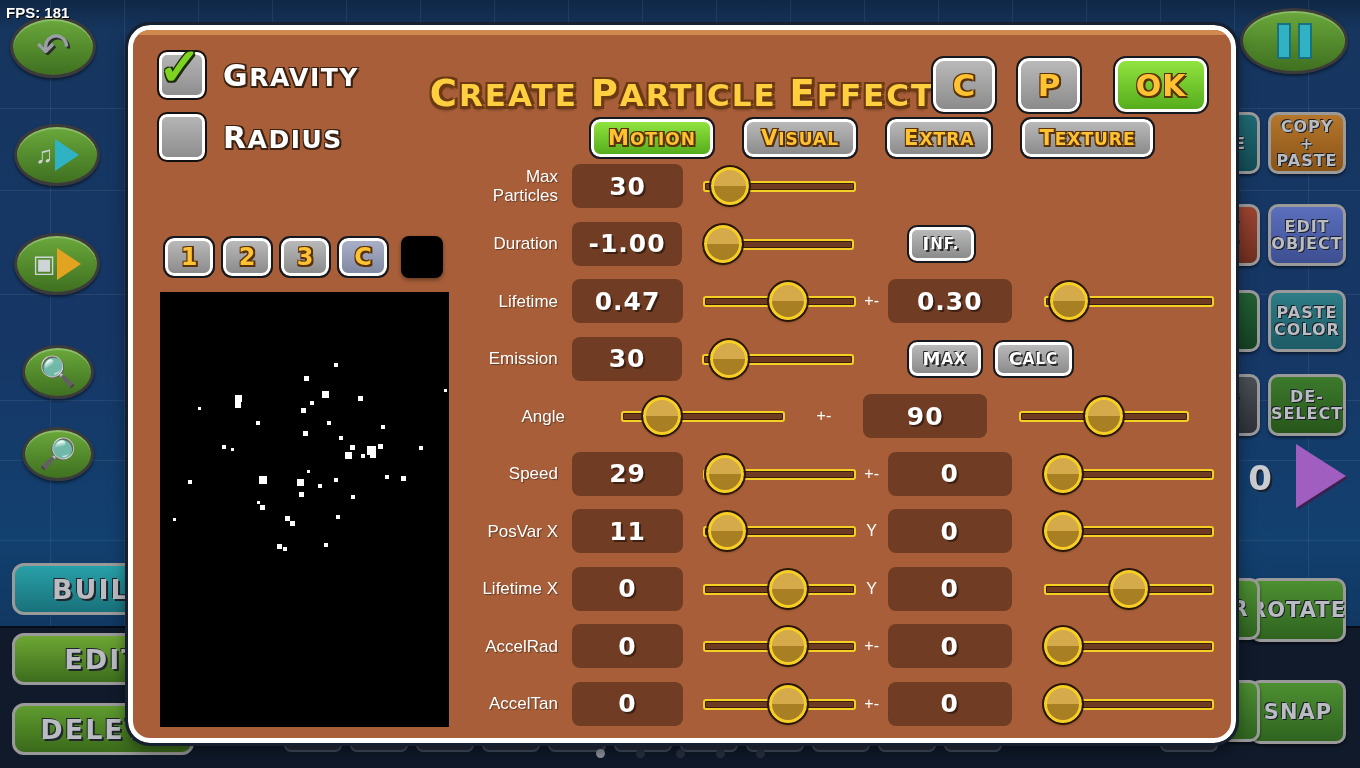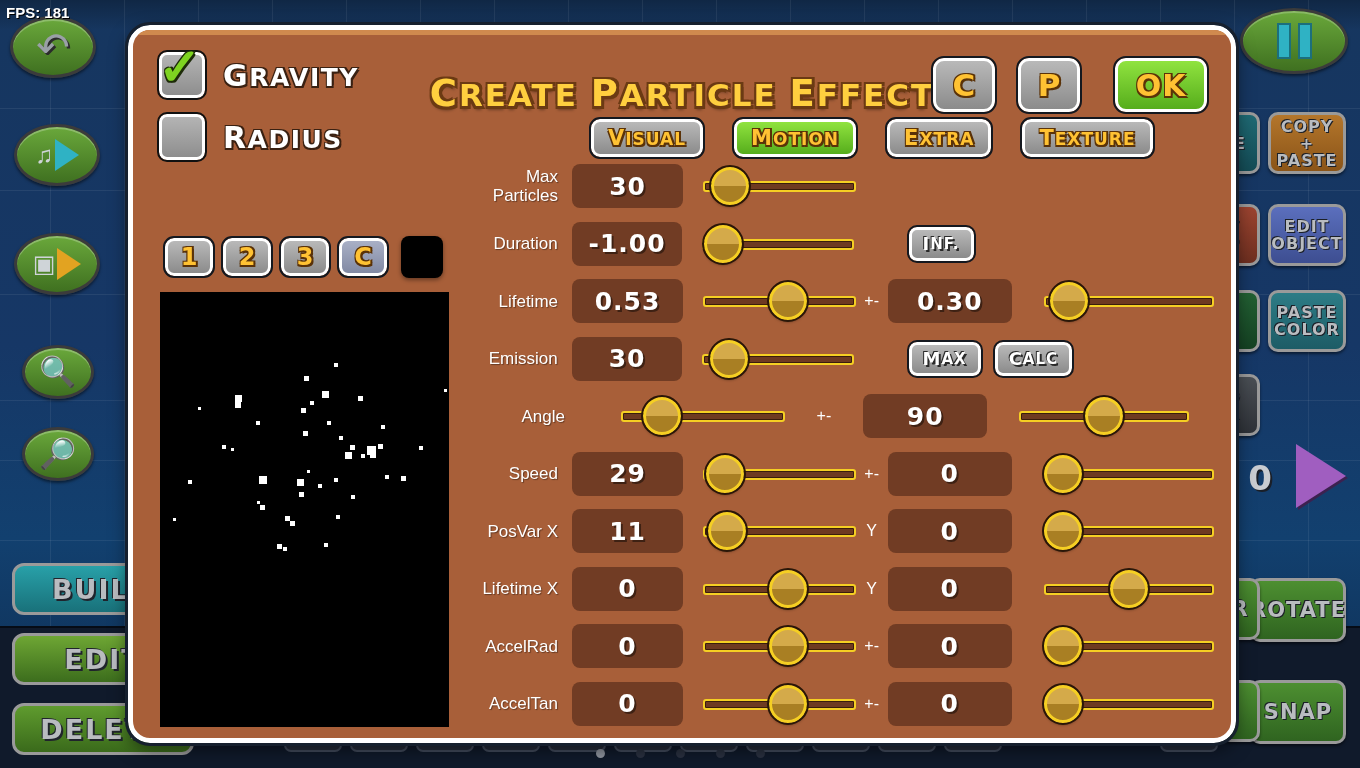--- a/index.html
+++ b/index.html
@@ -331,20 +331,24 @@
 PASTE</span>
 </div>
 <div class="sq-btn c-edit" style="right:14px;top:204px">
   <span style="white-space:pre-line">EDIT
 OBJECT</span>
 </div>
 <div class="sq-btn c-paste" style="right:14px;top:290px">
   <span style="white-space:pre-line">PASTE
 COLOR</span>
 </div>
+<div class="sq-btn c-desel" style="right:14px;top:374px">
+  <span style="white-space:pre-line">DE-
+SELECT</span>
+</div>
 <div class="sq-btn c-green" style="right:14px;top:578px;width:96px;height:64px;font-size:21px">
   <span>ROTATE</span>
 </div>
 <div class="sq-btn c-green" style="right:14px;top:680px;width:96px;height:64px;font-size:21px">
   <span>SNAP</span>
 </div>
 
 <div class="sq-btn c-teal" style="right:100px;top:112px;width:52px">
   <span>TE</span>
 </div>
@@ -399,25 +403,25 @@
       <div class="chk-label"><span class="cap">G</span>RAVITY</div>
     </div>
     <div class="chk-row" style="left:26px;top:84px">
       <div class="chk-box"></div>
       <div class="chk-label"><span class="cap">R</span>ADIUS</div>
     </div>
 
     <div class="title" id="dialog-title"><span class="cap">C</span>REATE <span class="cap">P</span>ARTICLE <span class="cap">E</span>FFECT</div>
 
     <div class="tabs" id="dialog-tabs">
+          <div class="gtab active">
+            <span><span class="cap">M</span>OTION</span>
+          </div>
           <div class="gtab">
             <span><span class="cap">V</span>ISUAL</span>
-          </div>
-          <div class="gtab active">
-            <span><span class="cap">M</span>OTION</span>
           </div>
           <div class="gtab">
             <span><span class="cap">E</span>XTRA</span>
           </div>
           <div class="gtab">
             <span><span class="cap">T</span>EXTURE</span>
           </div>
         </div>
 
     <div class="tr-btn" style="left:800px;top:28px">
@@ -509,21 +513,21 @@
               <div class="strack"></div>
               <div class="sknob" style="left: 1.32px;"></div>
             </div>
             <div class="midlabel"></div>
             <div class="btnwrap" style="width: 374px; padding-left: 22px;">
               <div class="minibtn"><span class="cap">I</span>NF.</div>
             </div>
           </div>
           <div class="prow" style="top: 248px;">
             <div class="plabel" style="white-space: pre-line;">Lifetime</div>
-            <div class="pfield">0.53</div>
+            <div class="pfield">0.47</div>
             <div class="slider" style="width: 170px; margin-left: 20px;">
               <div class="strack"></div>
               <div class="sknob" style="left: 66px;"></div>
             </div>
             <div class="midlabel">+-</div>
             <div class="btnwrap" style="width: 374px;">
               <div class="pfield">0.30</div>
               <div class="slider" style="width: 170px; margin-left: 18px;">
                 <div class="strack"></div>
                 <div class="sknob" style="left: 6.6px;"></div>

